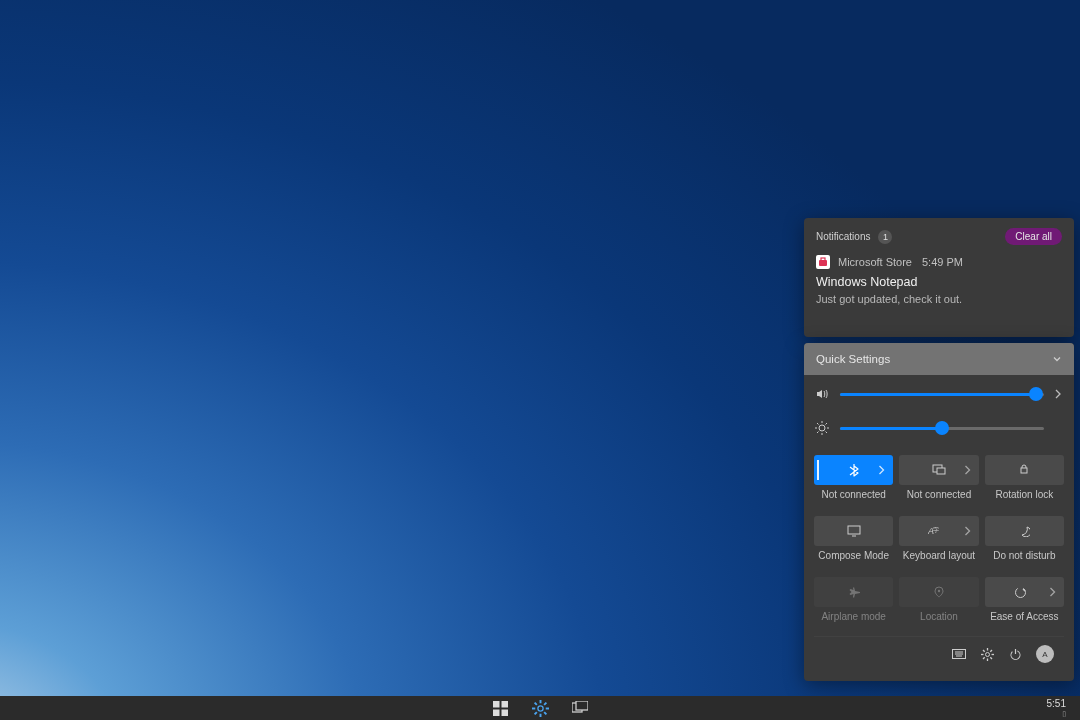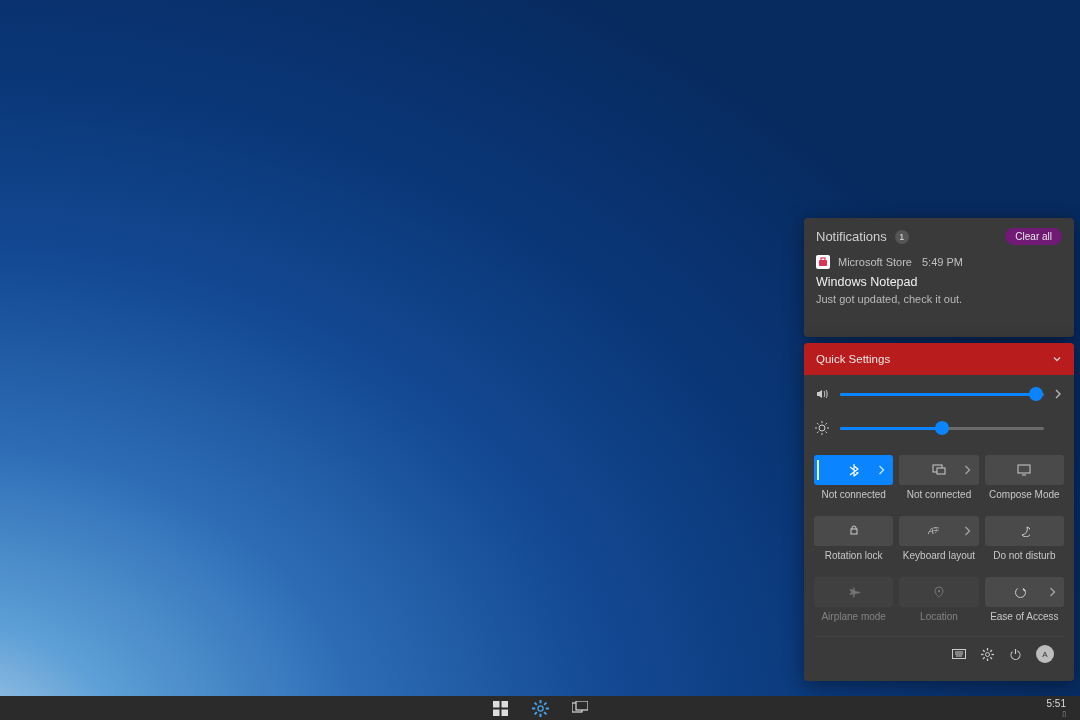--- a/index.html
+++ b/index.html
@@ -19,29 +19,29 @@
 
 .ac {
   position: absolute; top: 218px; right: 6px; width: 270px;
   display: flex; flex-direction: column; gap: 6px;
 }
 .panel {
   background: #3a3a3a; border-radius: 4px; color: #e6e6e6;
   box-shadow: 0 4px 20px rgba(0,0,0,.4);
 }
 .notif-hdr { display:flex; align-items:center; padding: 10px 12px 4px; gap:8px; }
-.notif-title { font-size: 13px; color:#d0d0d0; }
+.notif-title { font-size: 10px; color:#d0d0d0; }
 .badge { background:#555; color:#e0e0e0; font-size:9px; border-radius:50%; width:14px; height:14px; display:flex; align-items:center; justify-content:center; }
 .clear-btn { margin-left:auto; font-size:10px; background:#701a75; padding:3px 10px; border-radius:10px; color:#e6e6e6; cursor:pointer; }
 .notif-body { padding: 6px 12px 32px; }
 .notif-app-row { display:flex; align-items:center; gap:8px; font-size:11px; color:#c0c0c0; margin-bottom:6px; }
 .app-icon { width:14px; height:14px; background:#fff; border-radius:2px; display:flex; align-items:center; justify-content:center; }
 .notif-subject { font-size:12.5px; color:#f0f0f0; margin-bottom:4px; }
 .notif-msg { font-size:11px; color:#b8b8b8; }
-.qs-hdr { background:#b91c1c; padding:10px 12px; border-radius:4px 4px 0 0; display:flex; align-items:center; justify-content:space-between; font-size:11.5px; }
+.qs-hdr { background:#737373; padding:10px 12px; border-radius:4px 4px 0 0; display:flex; align-items:center; justify-content:space-between; font-size:11.5px; }
 .qs-body { padding:12px 10px 8px; }
 .slider-row { display:flex; align-items:center; gap:10px; margin-bottom:18px; }
 .slider-ico { width:16px; display:flex; justify-content:center; color:#d0d0d0; }
 .slider-track { flex:1; height:3px; background:#6a6a6a; border-radius:2px; position:relative; }
 .slider-fill { position:absolute; left:0; top:0; bottom:0; background:#0a84ff; border-radius:2px; }
 .slider-thumb { position:absolute; top:50%; width:14px; height:14px; background:#0a84ff; border-radius:50%; transform:translate(-50%,-50%); }
 .chev-right { width:10px; color:#bbb; }
 .tiles { display:grid; grid-template-columns: repeat(3, 1fr); gap:6px; }
 .tile-wrap { display:flex; flex-direction:column; align-items:center; gap:4px; margin-bottom:10px; }
 .tile { width:100%; height:30px; background:#4a4a4a; border-radius:3px; display:flex; align-items:center; justify-content:center; position:relative; color:#d8d8d8; }
@@ -163,35 +163,35 @@
                   <path d="M1.5 1 L5.5 5 L1.5 9" stroke="#bbb" stroke-width="1.3" fill="none"></path>
                 </svg>
               </span>
           </div>
           <span class="tile-label">Not connected</span>
         </div>
 
         <div class="tile-wrap">
           <div class="tile">
             <svg width="14" height="12" viewBox="0 0 14 12">
+                <rect x="4" y="4" width="6" height="5" fill="none" stroke="#ccc" stroke-width="1"></rect>
+                <path d="M5 4V3a2 2 0 014 0v1" fill="none" stroke="#ccc" stroke-width="1"></path>
+              </svg>
+          </div>
+          <span class="tile-label">Rotation lock</span>
+        </div>
+
+        <div class="tile-wrap">
+          <div class="tile">
+            <svg width="14" height="12" viewBox="0 0 14 12">
                 <rect x="1" y="1" width="12" height="8" fill="none" stroke="#ccc" stroke-width="1"></rect>
                 <line x1="5" y1="11" x2="9" y2="11" stroke="#ccc" stroke-width="1"></line>
               </svg>
           </div>
           <span class="tile-label">Compose Mode</span>
-        </div>
-
-        <div class="tile-wrap">
-          <div class="tile">
-            <svg width="14" height="12" viewBox="0 0 14 12">
-                <rect x="4" y="4" width="6" height="5" fill="none" stroke="#ccc" stroke-width="1"></rect>
-                <path d="M5 4V3a2 2 0 014 0v1" fill="none" stroke="#ccc" stroke-width="1"></path>
-              </svg>
-          </div>
-          <span class="tile-label">Rotation lock</span>
         </div>
 
         <div class="tile-wrap">
           <div class="tile split">
             <svg width="14" height="10" viewBox="0 0 14 10" style="margin-left:-8px">
                 <text x="0" y="8" font-size="9" fill="#ccc" font-style="italic">A</text>
                 <text x="5" y="6" font-size="6" fill="#ccc">字</text>
               </svg>
             <span class="split-right">
                 <svg width="7" height="10" viewBox="0 0 7 10">

